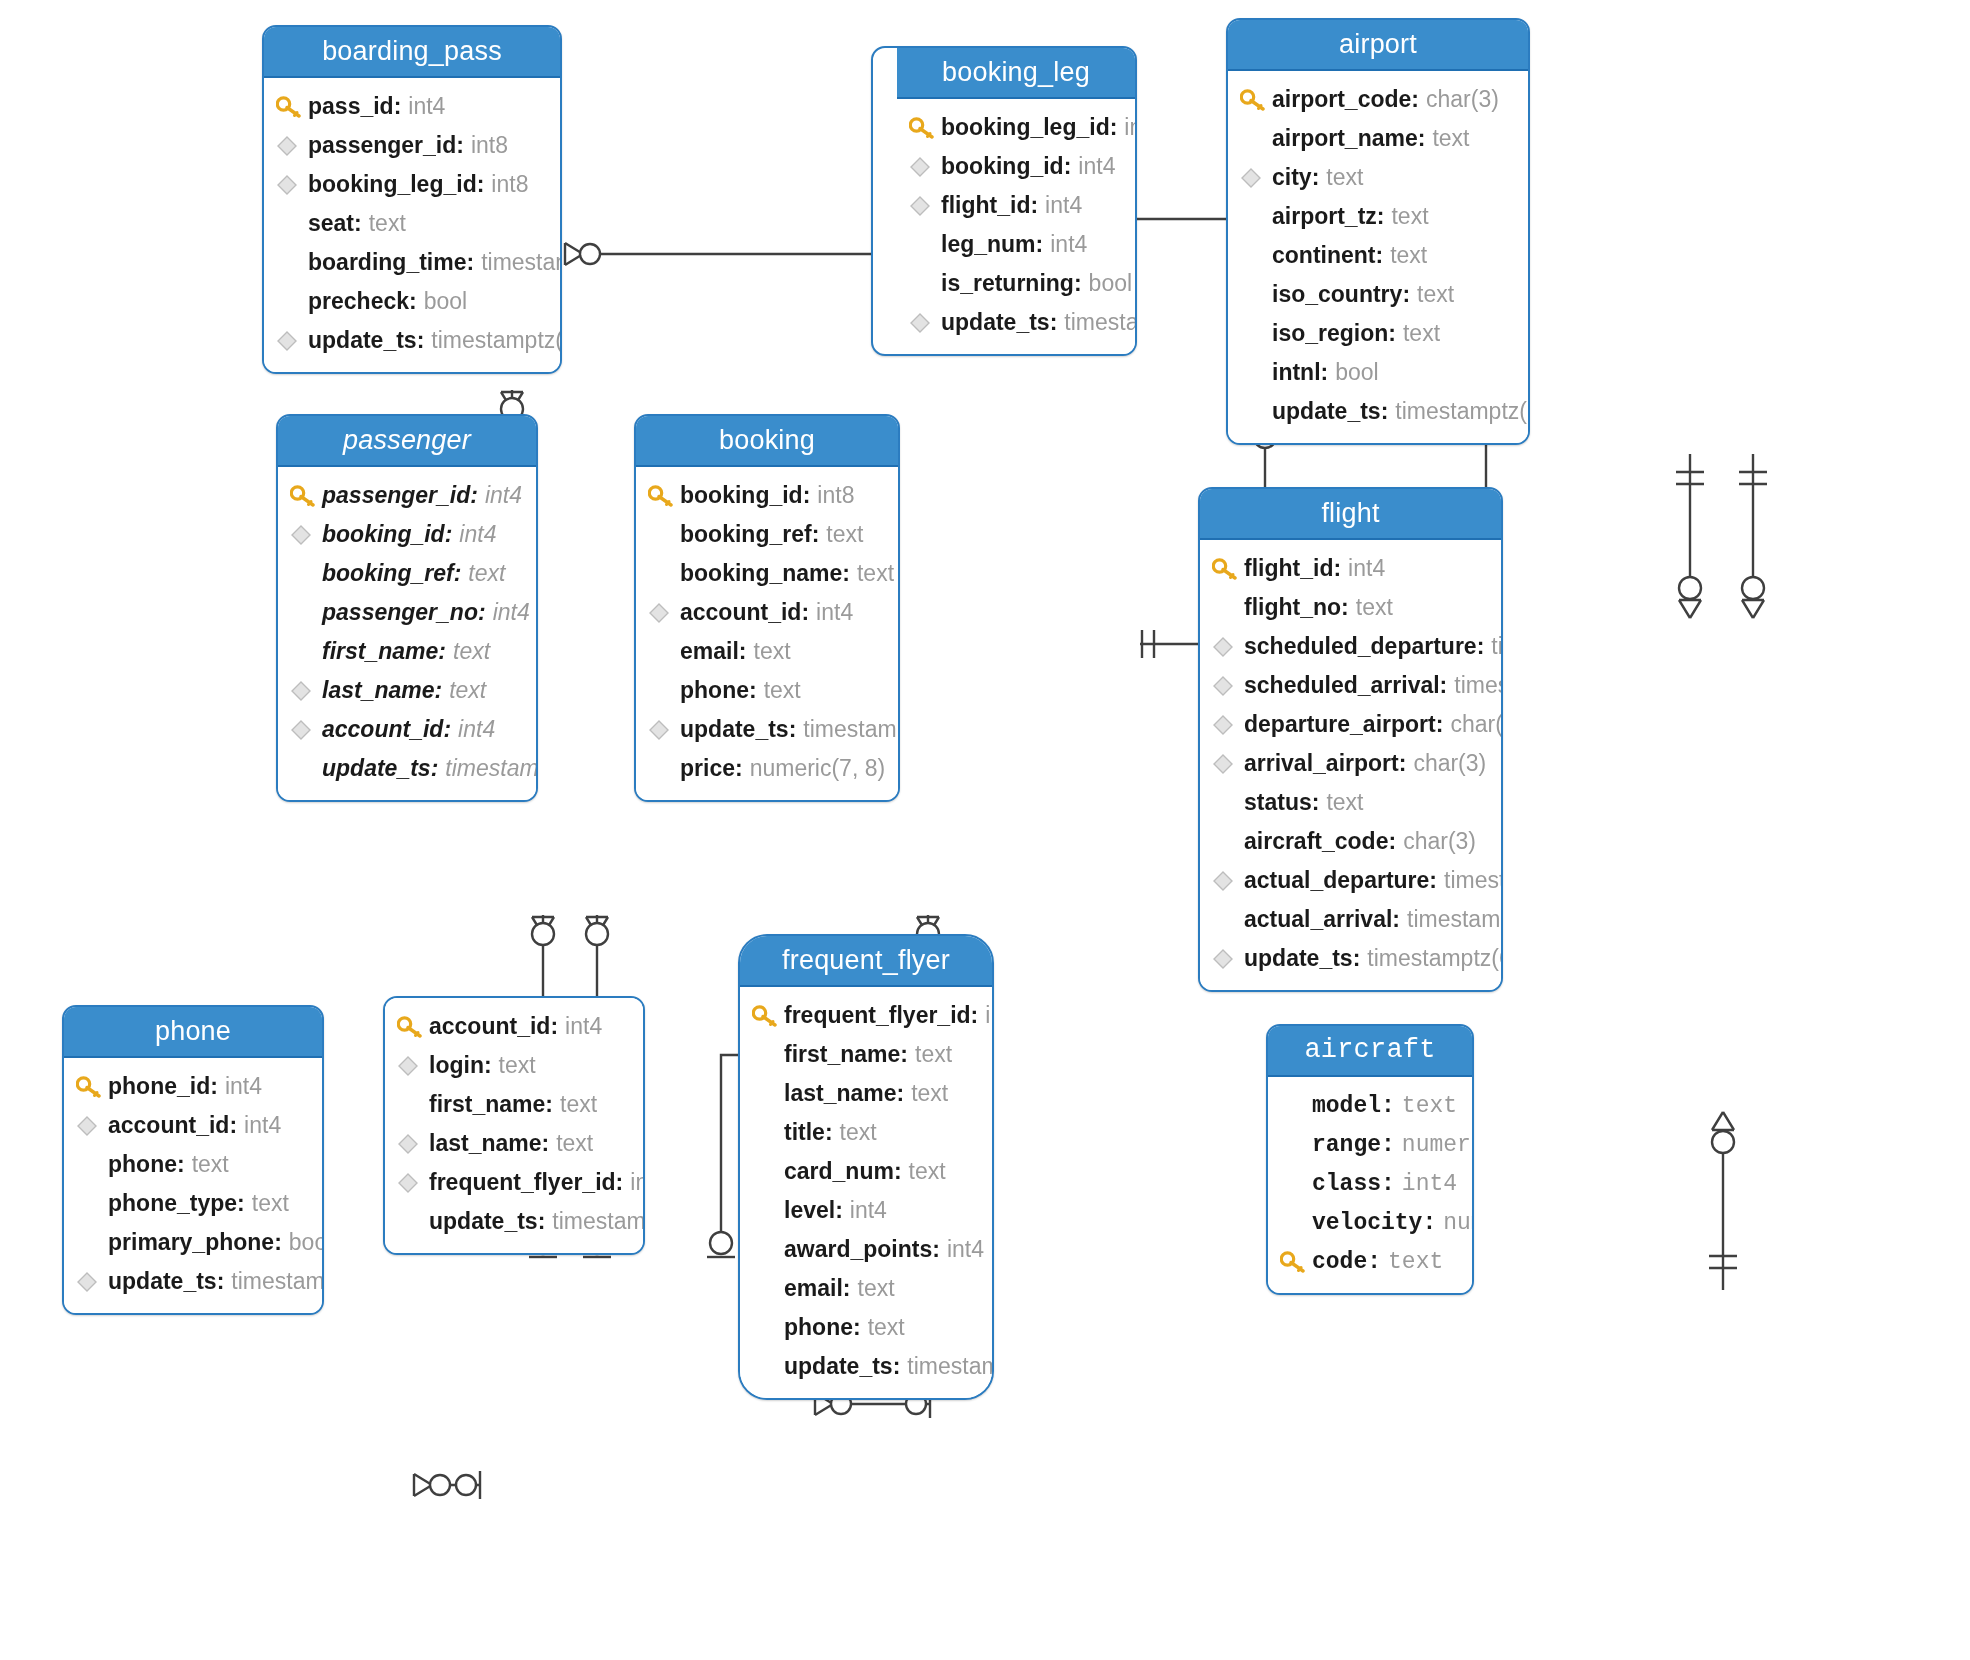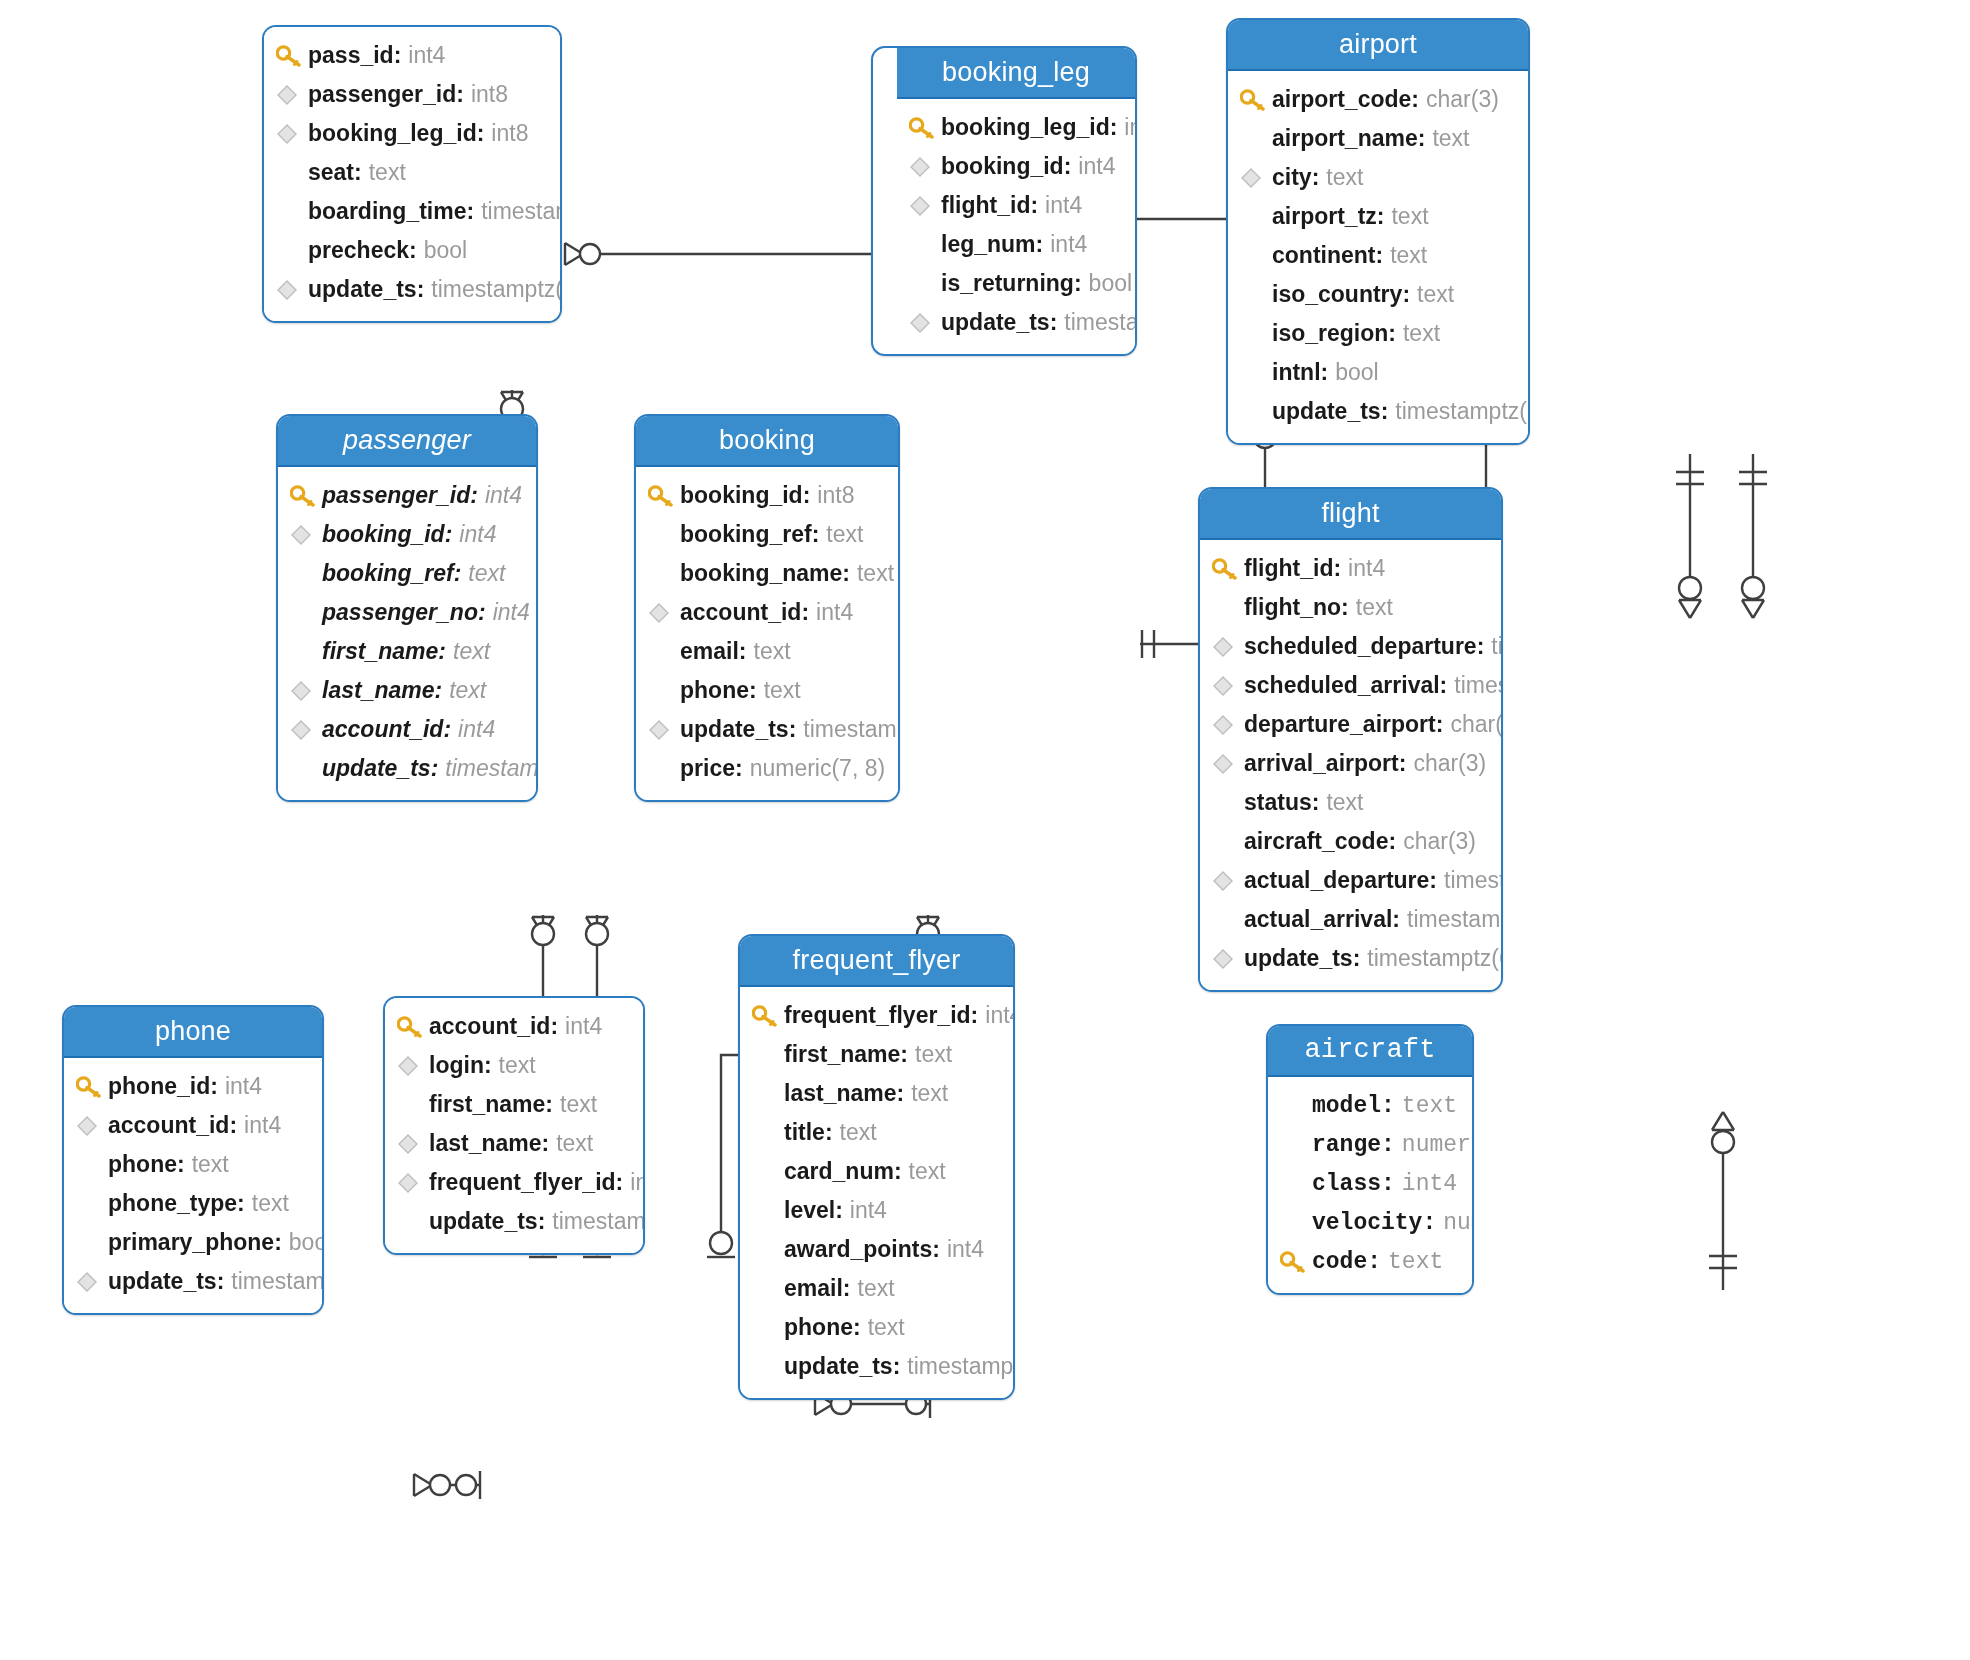--- a/index.html
+++ b/index.html
@@ -135,20 +135,21 @@
       <path d="M 930 1390 L 930 1418"></path>
 
       <path d="M 1723 1130 L 1723 1290"></path>
       <path d="M 1712 1130 L 1723 1112 M 1734 1130 L 1723 1112 M 1712 1130 L 1734 1130"></path>
       <circle cx="1723" cy="1142" r="11" fill="#fff"></circle>
       <path d="M 1709 1256 L 1737 1256 M 1709 1268 L 1737 1268"></path>
     </g>
   </svg>
 
 <div class="entity" style="left: 262px; top: 25px; width: 300px;">
+      <div class="hdr">boarding_pass</div>
       <div class="body">
         <div class="attr">
           <span class="marker">
             <svg class="ico-key" viewBox="0 0 26 22">
               <circle cx="7.5" cy="8" r="6.2" fill="none" stroke="#e8a81c" stroke-width="3.2"></circle>
               <path d="M11 11.5 L23 20" stroke="#e8a81c" stroke-width="3.4" stroke-linecap="round" fill="none"></path>
               <path d="M18.5 19.5 L21 16.5" stroke="#e8a81c" stroke-width="3" stroke-linecap="round" fill="none"></path>
               <circle cx="7.5" cy="8" r="2.2" fill="#fff"></circle>
             </svg>
           </span>
@@ -686,21 +687,21 @@
           <span class="type">int4</span>
         </div>
         <div class="attr">
           <span class="marker"></span>
           <span class="name">update_ts</span>
           <span class="sep">:</span>
           <span class="type">timestamptz(6)</span>
         </div>
       </div>
     </div>
-    <div class="entity" style="left: 738px; top: 934px; width: 277px;">
+    <div class="entity" style="left: 738px; top: 934px; width: 256px; border-radius: 29px;">
       <div class="hdr">frequent_flyer</div>
       <div class="body">
         <div class="attr">
           <span class="marker">
             <svg class="ico-key" viewBox="0 0 26 22">
               <circle cx="7.5" cy="8" r="6.2" fill="none" stroke="#e8a81c" stroke-width="3.2"></circle>
               <path d="M11 11.5 L23 20" stroke="#e8a81c" stroke-width="3.4" stroke-linecap="round" fill="none"></path>
               <path d="M18.5 19.5 L21 16.5" stroke="#e8a81c" stroke-width="3" stroke-linecap="round" fill="none"></path>
               <circle cx="7.5" cy="8" r="2.2" fill="#fff"></circle>
             </svg>

